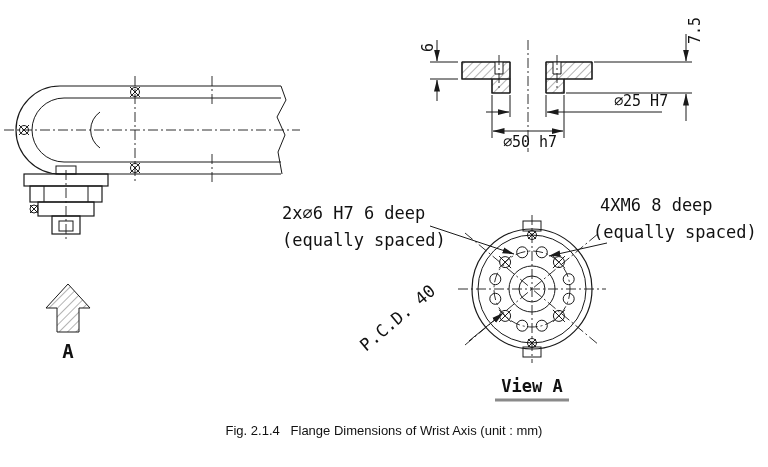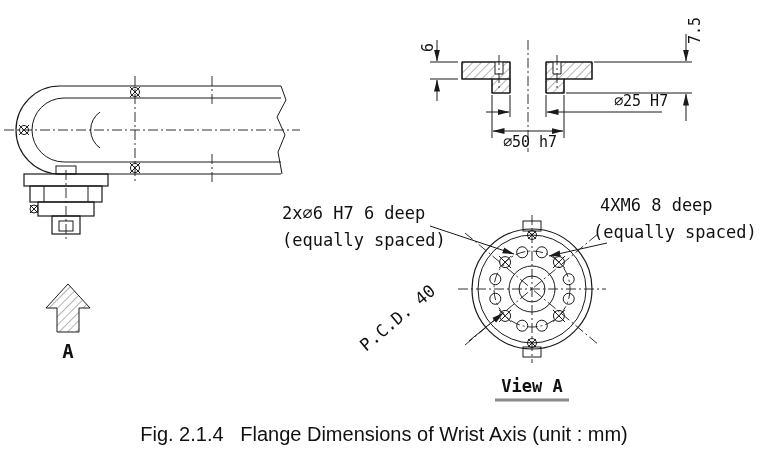--- a/index.html
+++ b/index.html
@@ -10,21 +10,21 @@
   .t-note{font-size:17px;}
   .t-dim{font-size:15px;}
   .t-view{font-size:17px;font-weight:600;}
   .t-arrow{font-size:19px;font-weight:600;}
   .ln{stroke:#1a1a1a;stroke-width:1.2;fill:none;}
   .ln-thin{stroke:#1a1a1a;stroke-width:1;fill:none;}
   .cl{stroke:#1a1a1a;stroke-width:0.9;fill:none;stroke-dasharray:10 3 2 3;}
   .dim{stroke:#1a1a1a;stroke-width:1;fill:none;}
   .hatched{fill:url(#hatch);stroke:#1a1a1a;stroke-width:1;}
   .caption{position:absolute;left:0;top:423px;width:768px;text-align:center;
-           font-family:"Liberation Sans", sans-serif;font-size:20px;color:#111;
+           font-family:"Liberation Sans", sans-serif;font-size:13px;color:#111;
            white-space:pre;}
 </style>
 </head>
 <body>
 
 <div class="stage">
 
 <svg width="768" height="438" viewBox="0 0 768 438">
   <defs>
     <pattern id="hatch" width="6" height="6" patternUnits="userSpaceOnUse" patternTransform="rotate(45)">

